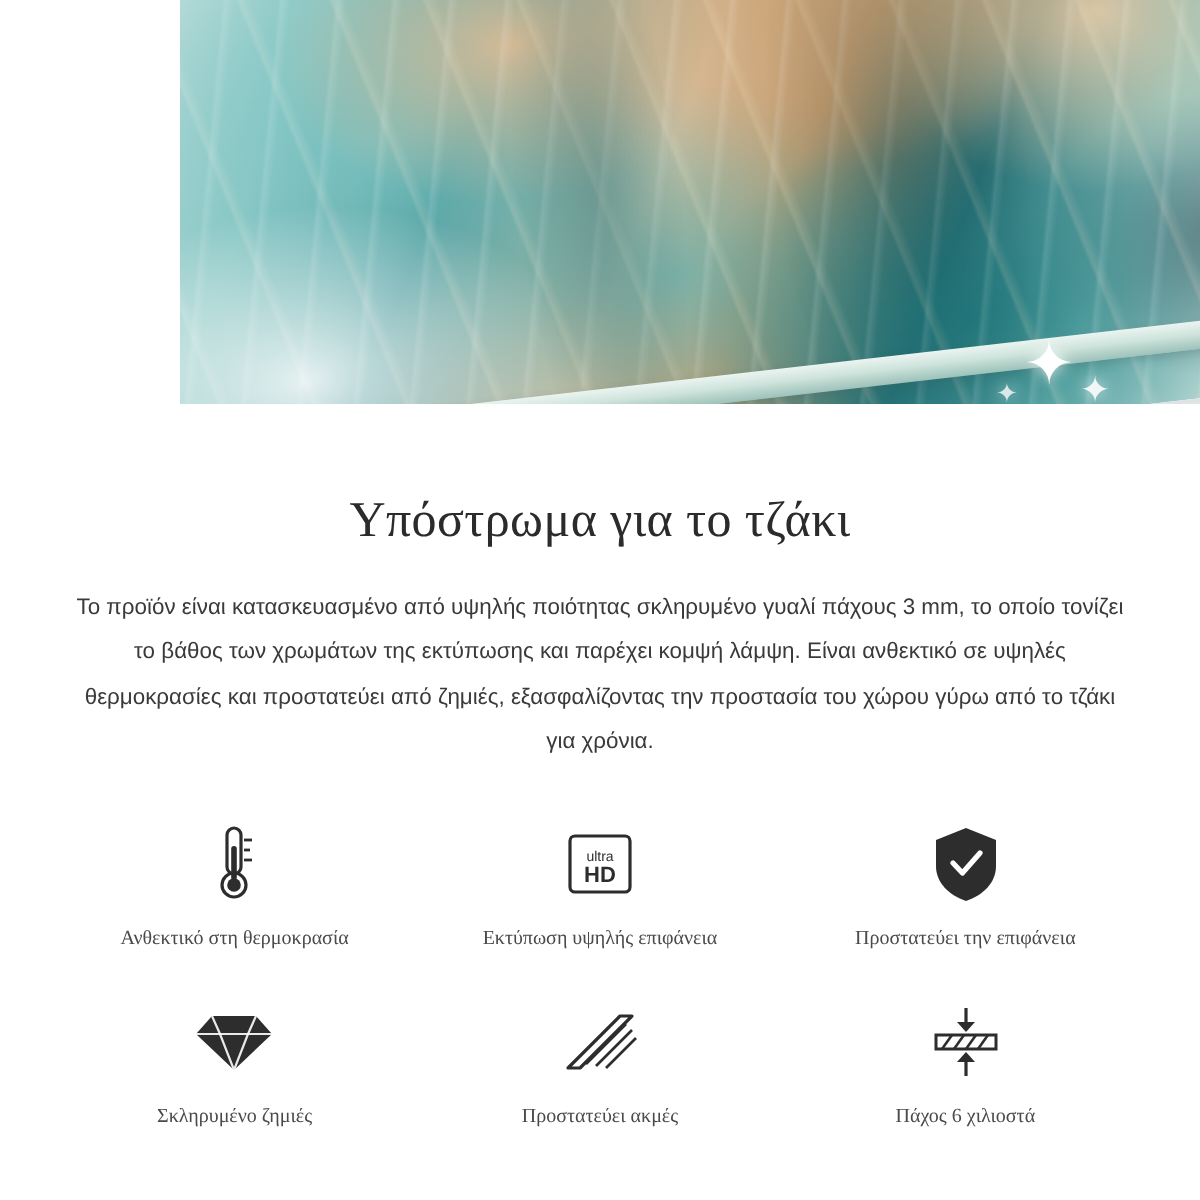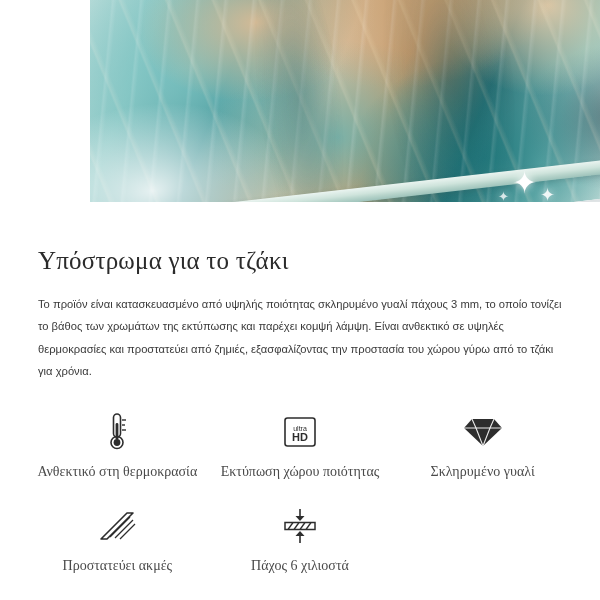--- a/index.html
+++ b/index.html
@@ -108,20 +108,21 @@
     text-shadow: 0 0 8px rgba(255,255,255,0.95);
     user-select: none;
   }
   .sparkle.s1 { left: 512px; top: 168px; font-size: 30px; }
   .sparkle.s2 { left: 540px; top: 186px; font-size: 18px; opacity: .9; }
   .sparkle.s3 { left: 498px; top: 190px; font-size: 13px; opacity: .8; }
 
   
   .content {
     padding: 16px 38px 0 38px;
+    text-align: center;
   }
 
   .headline {
     font-family: "Liberation Serif", serif;
     font-size: 25px;
     line-height: 1.32;
     color: #2b2b2b;
     font-weight: 400;
     margin: 10px 0 16px 0;
     letter-spacing: 0.2px;
@@ -156,21 +157,21 @@
   .feature-icon {
     height: 46px;
     display: flex;
     align-items: center;
     justify-content: center;
     margin-bottom: 8px;
   }
 
   .feature-label {
     font-family: "Liberation Serif", serif;
-    font-size: 14px;
+    font-size: 10px;
     color: #4a4a4a;
     text-align: center;
     line-height: 1.3;
   }
 
   svg { display: block; }
 </style>
 </head>
 <body>
 
@@ -211,33 +212,42 @@
     </div>
 
     <div class="feature">
       <div class="feature-icon">
         <svg width="42" height="42" viewBox="0 0 42 42">
           <rect x="6" y="7" width="30" height="28" rx="2.5" fill="none" stroke="#2d2d2d" stroke-width="1.6"></rect>
           <text x="21" y="19.5" font-family="Liberation Sans, sans-serif" font-size="7" text-anchor="middle" fill="#2d2d2d">ultra</text>
           <text x="21" y="30" font-family="Liberation Sans, sans-serif" font-size="11" font-weight="bold" text-anchor="middle" fill="#2d2d2d">HD</text>
         </svg>
       </div>
-      <div class="feature-label">Εκτύπωση χώρου ποιότητας</div>
-    </div>
-
+      <div class="feature-label">Εκτύπωση υψηλής επιφάνεια</div>
+    </div>
+
+    <div class="feature">
+      <div class="feature-icon">
+        <svg width="40" height="44" viewBox="0 0 40 44">
+          <path d="M20 4 L35 10 V23 C35 31.5 28.5 37.5 20 40.5 C11.5 37.5 5 31.5 5 23 V10 Z" fill="#2d2d2d"></path>
+          <path d="M13.5 21.5 L18.2 26.5 L27 16.5" fill="none" stroke="#ffffff" stroke-width="2.6" stroke-linecap="round" stroke-linejoin="round"></path>
+        </svg>
+      </div>
+      <div class="feature-label">Προστατεύει την επιφάνεια</div>
+    </div>
 
     <div class="feature">
       <div class="feature-icon">
         <svg width="42" height="38" viewBox="0 0 42 38">
           <path d="M10 6 H32 L40 15 L21 33 L2 15 Z" fill="#2d2d2d"></path>
           <path d="M10 6 L14 15 L21 33 L28 15 L32 6" fill="none" stroke="#ffffff" stroke-width="1.1" opacity="0.9"></path>
           <path d="M2 15 H40" fill="none" stroke="#ffffff" stroke-width="1.1" opacity="0.9"></path>
         </svg>
       </div>
-      <div class="feature-label">Σκληρυμένο γυαλί</div>
+      <div class="feature-label">Σκληρυμένο ζημιές</div>
     </div>
 
     <div class="feature">
       <div class="feature-icon">
         <svg width="40" height="34" viewBox="0 0 40 34">
           <path d="M4 30 L30 4 L36 4 L10 30 Z" fill="none" stroke="#2d2d2d" stroke-width="1.6" stroke-linejoin="round"></path>
           <line x1="13" y1="28" x2="33" y2="8" stroke="#2d2d2d" stroke-width="1.3"></line>
           <line x1="18" y1="29" x2="36" y2="11" stroke="#2d2d2d" stroke-width="1.3"></line>
           <line x1="23" y1="30" x2="38" y2="15" stroke="#2d2d2d" stroke-width="1.3"></line>
         </svg>

